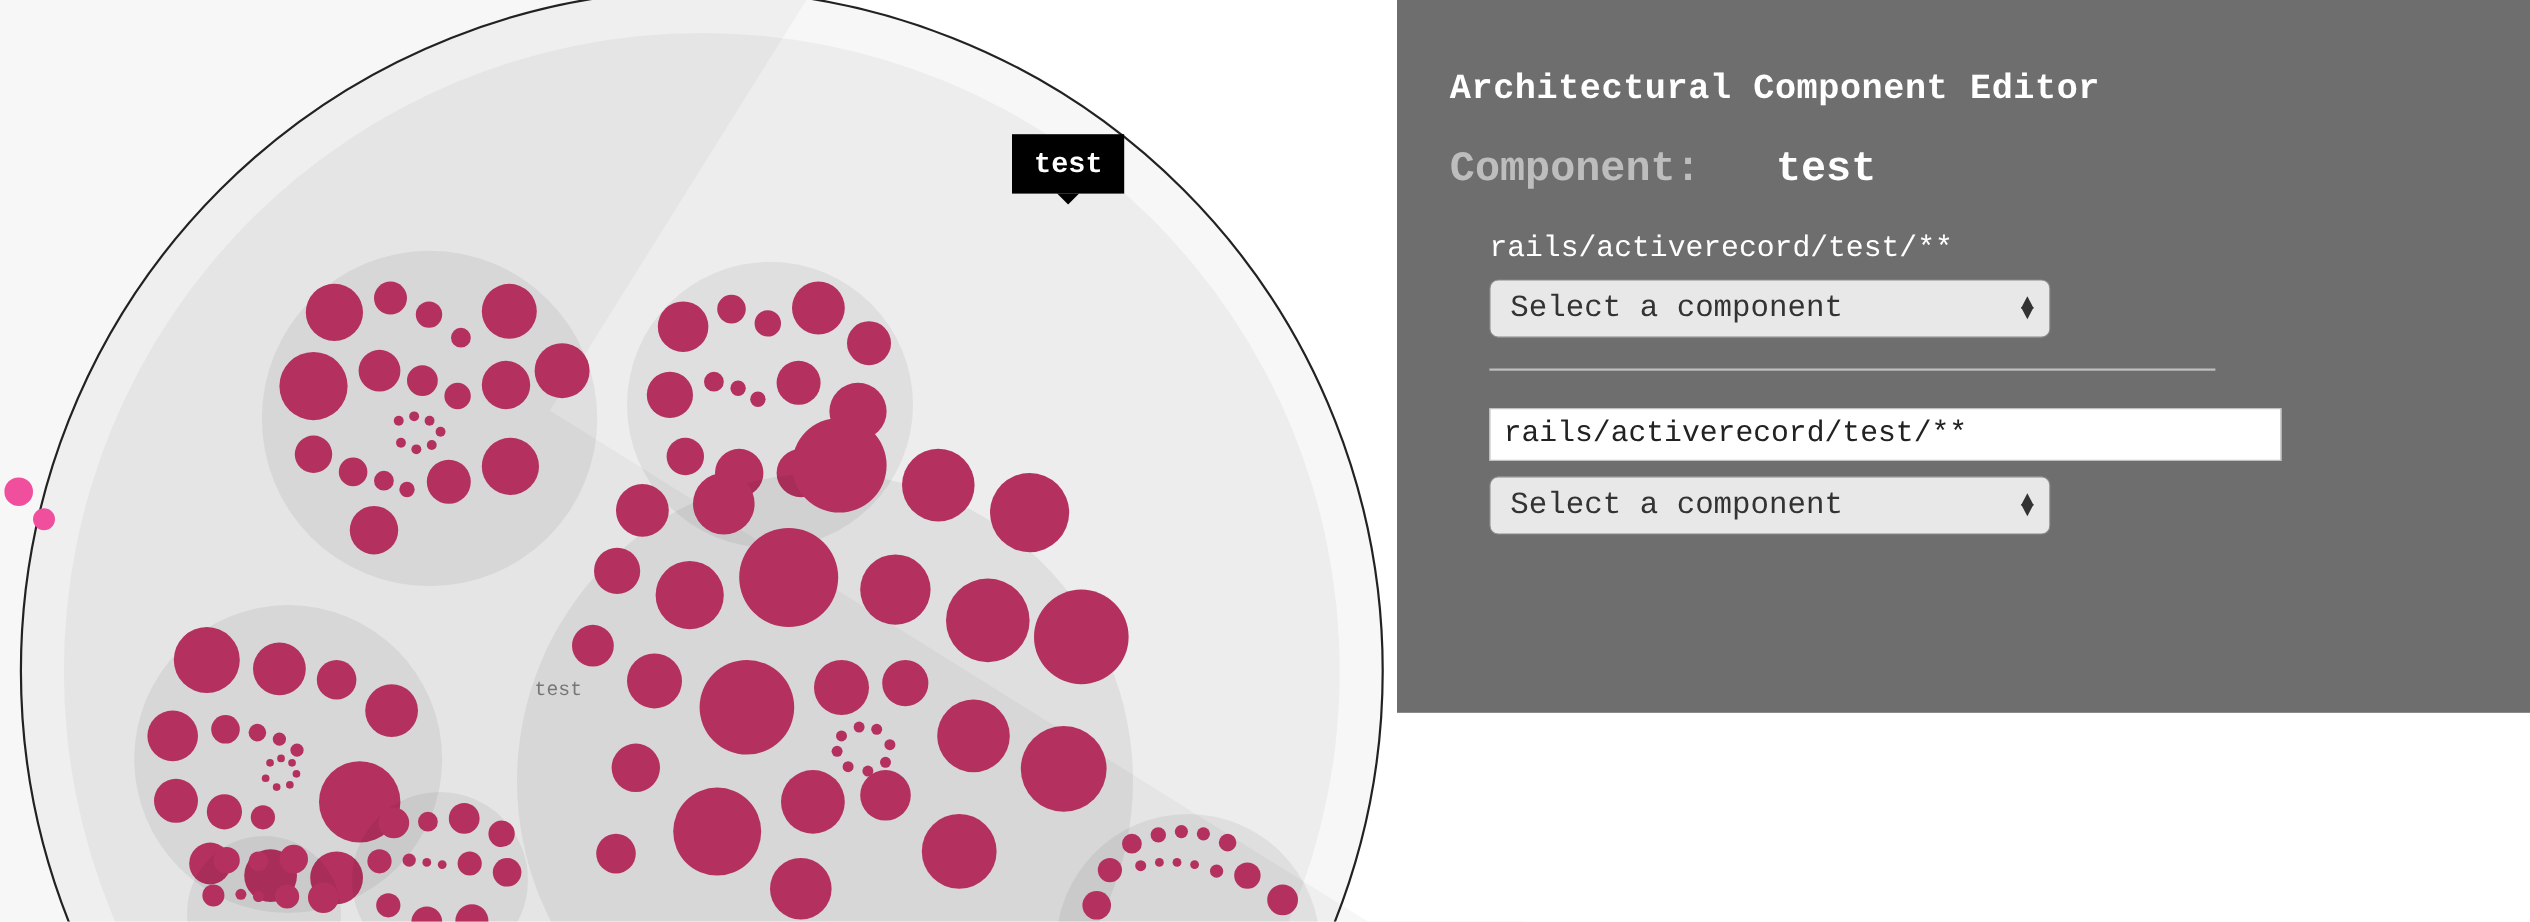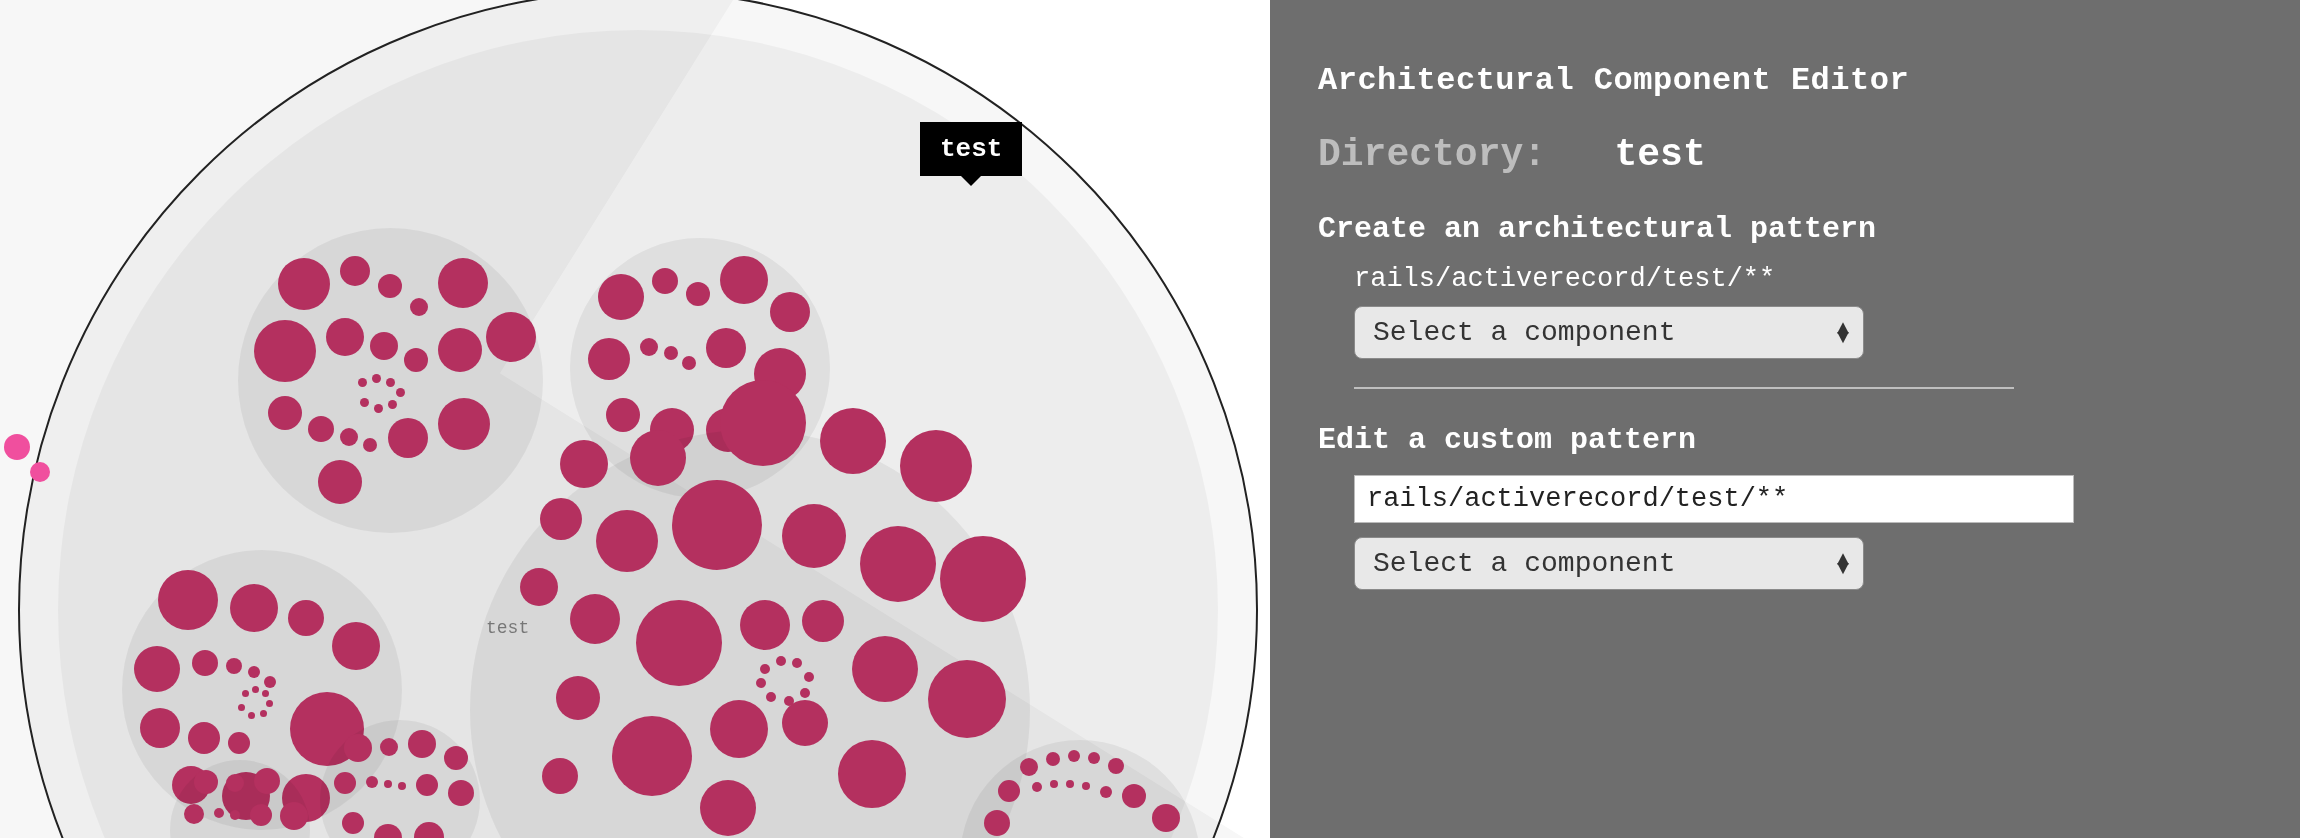--- a/index.html
+++ b/index.html
@@ -75,21 +75,21 @@
     position: absolute;
     left: 50%; transform: translateX(-50%);
     top: 100%;
     border: 10px solid transparent;
     border-top-color: #000;
   }
 
   
   .panel {
     flex: 1;
-    height: 838px;
+    height: 648px;
     background: #6e6e6e;
     color: #fff;
     padding: 62px 48px 0 48px;
     font-size: 26px;
     overflow: hidden;
   }
   .panel h1 {
     font-weight: 700;
     font-size: 32px;
     letter-spacing: 0.5px;
@@ -325,42 +325,40 @@
 
   <div class="tooltip" style="left:920px; top:122px;">
     <span>test</span>
   </div>
 </div>
 
 <div class="panel">
   <h1>Architectural Component Editor</h1>
 
   <div class="dir-line">
-    <span class="label">Directory:</span>
+    <span class="label">Component:</span>
     <span>&nbsp;</span>
     <span class="value">test</span>
   </div>
 
-  <h2>Create an architectural pattern</h2>
 
   <div class="block">
     <div class="path-label">rails/activerecord/test/**</div>
     <div class="select">
       <span>Select a component</span>
       <span class="chev">
           <span>▲</span>
           <span>▼</span>
         </span>
     </div>
   </div>
 
   <hr class="sep">
 
   <div class="block">
-    <h2 style="margin-left:-36px">Edit a custom pattern</h2>
     <input class="pattern-input" type="text" value="rails/activerecord/test/**" style="">
     <div class="select">
       <span>Select a component</span>
       <span class="chev">
           <span>▲</span>
           <span>▼</span>
         </span>
     </div>
   </div>
 </div>

